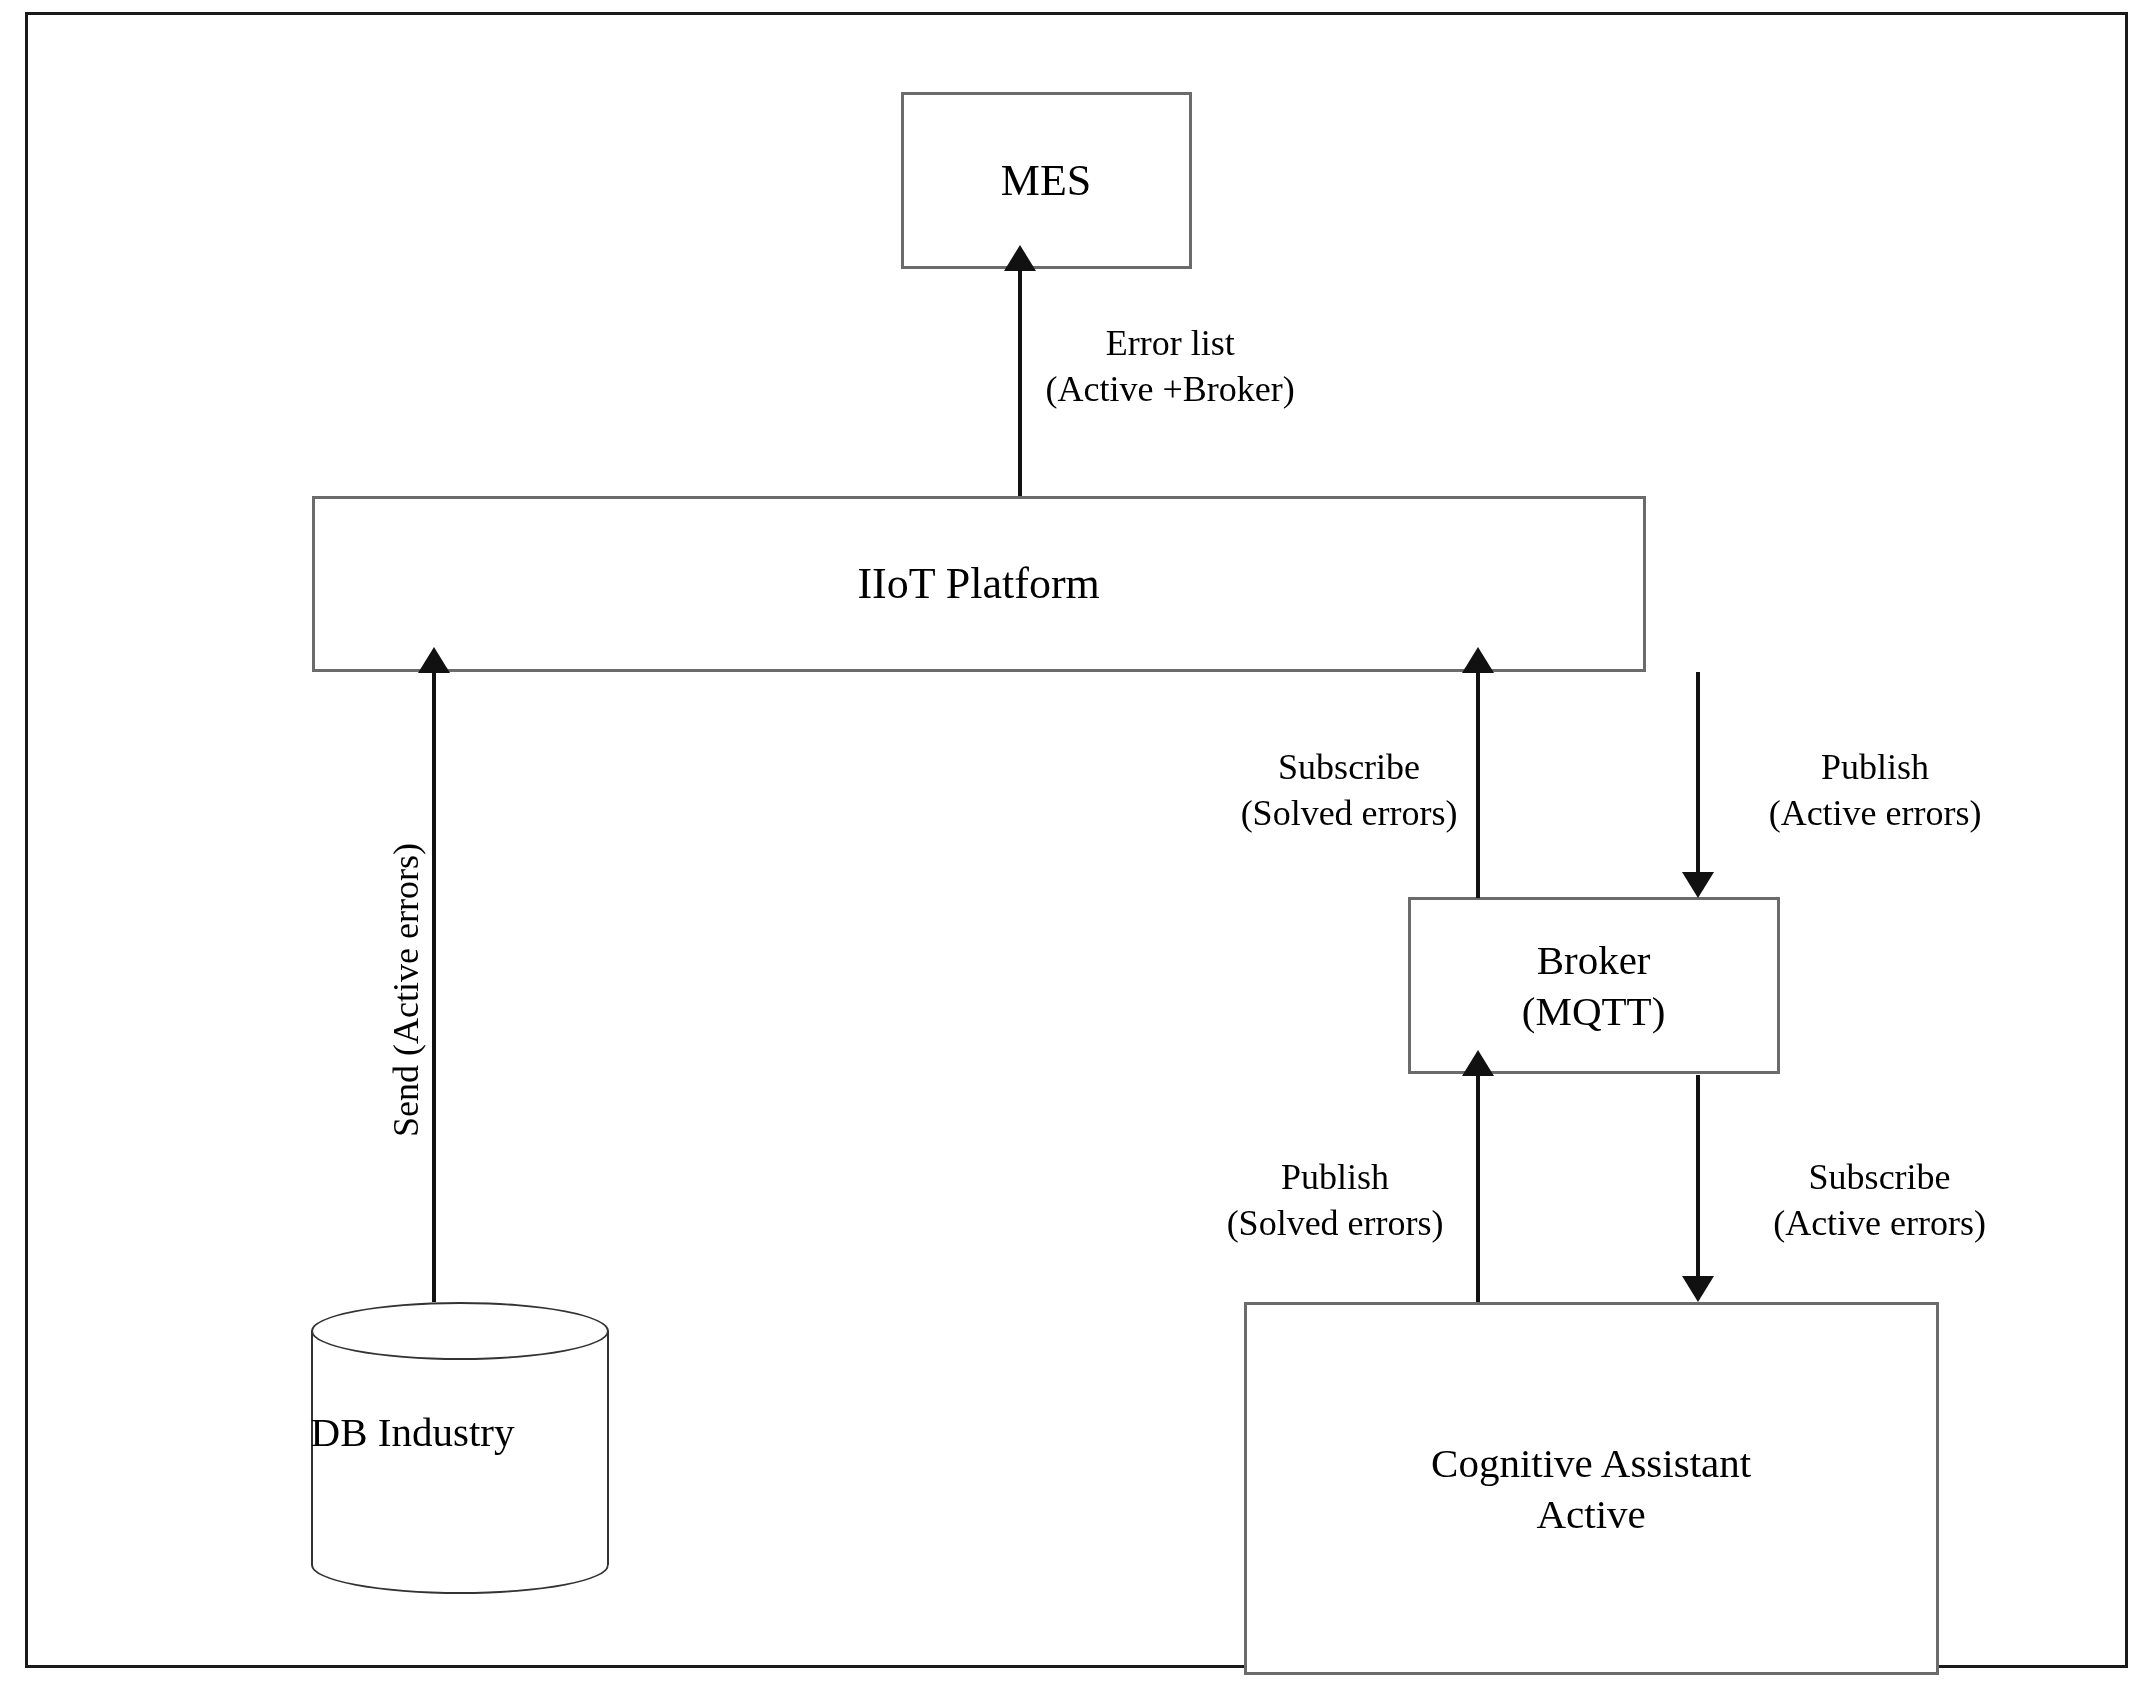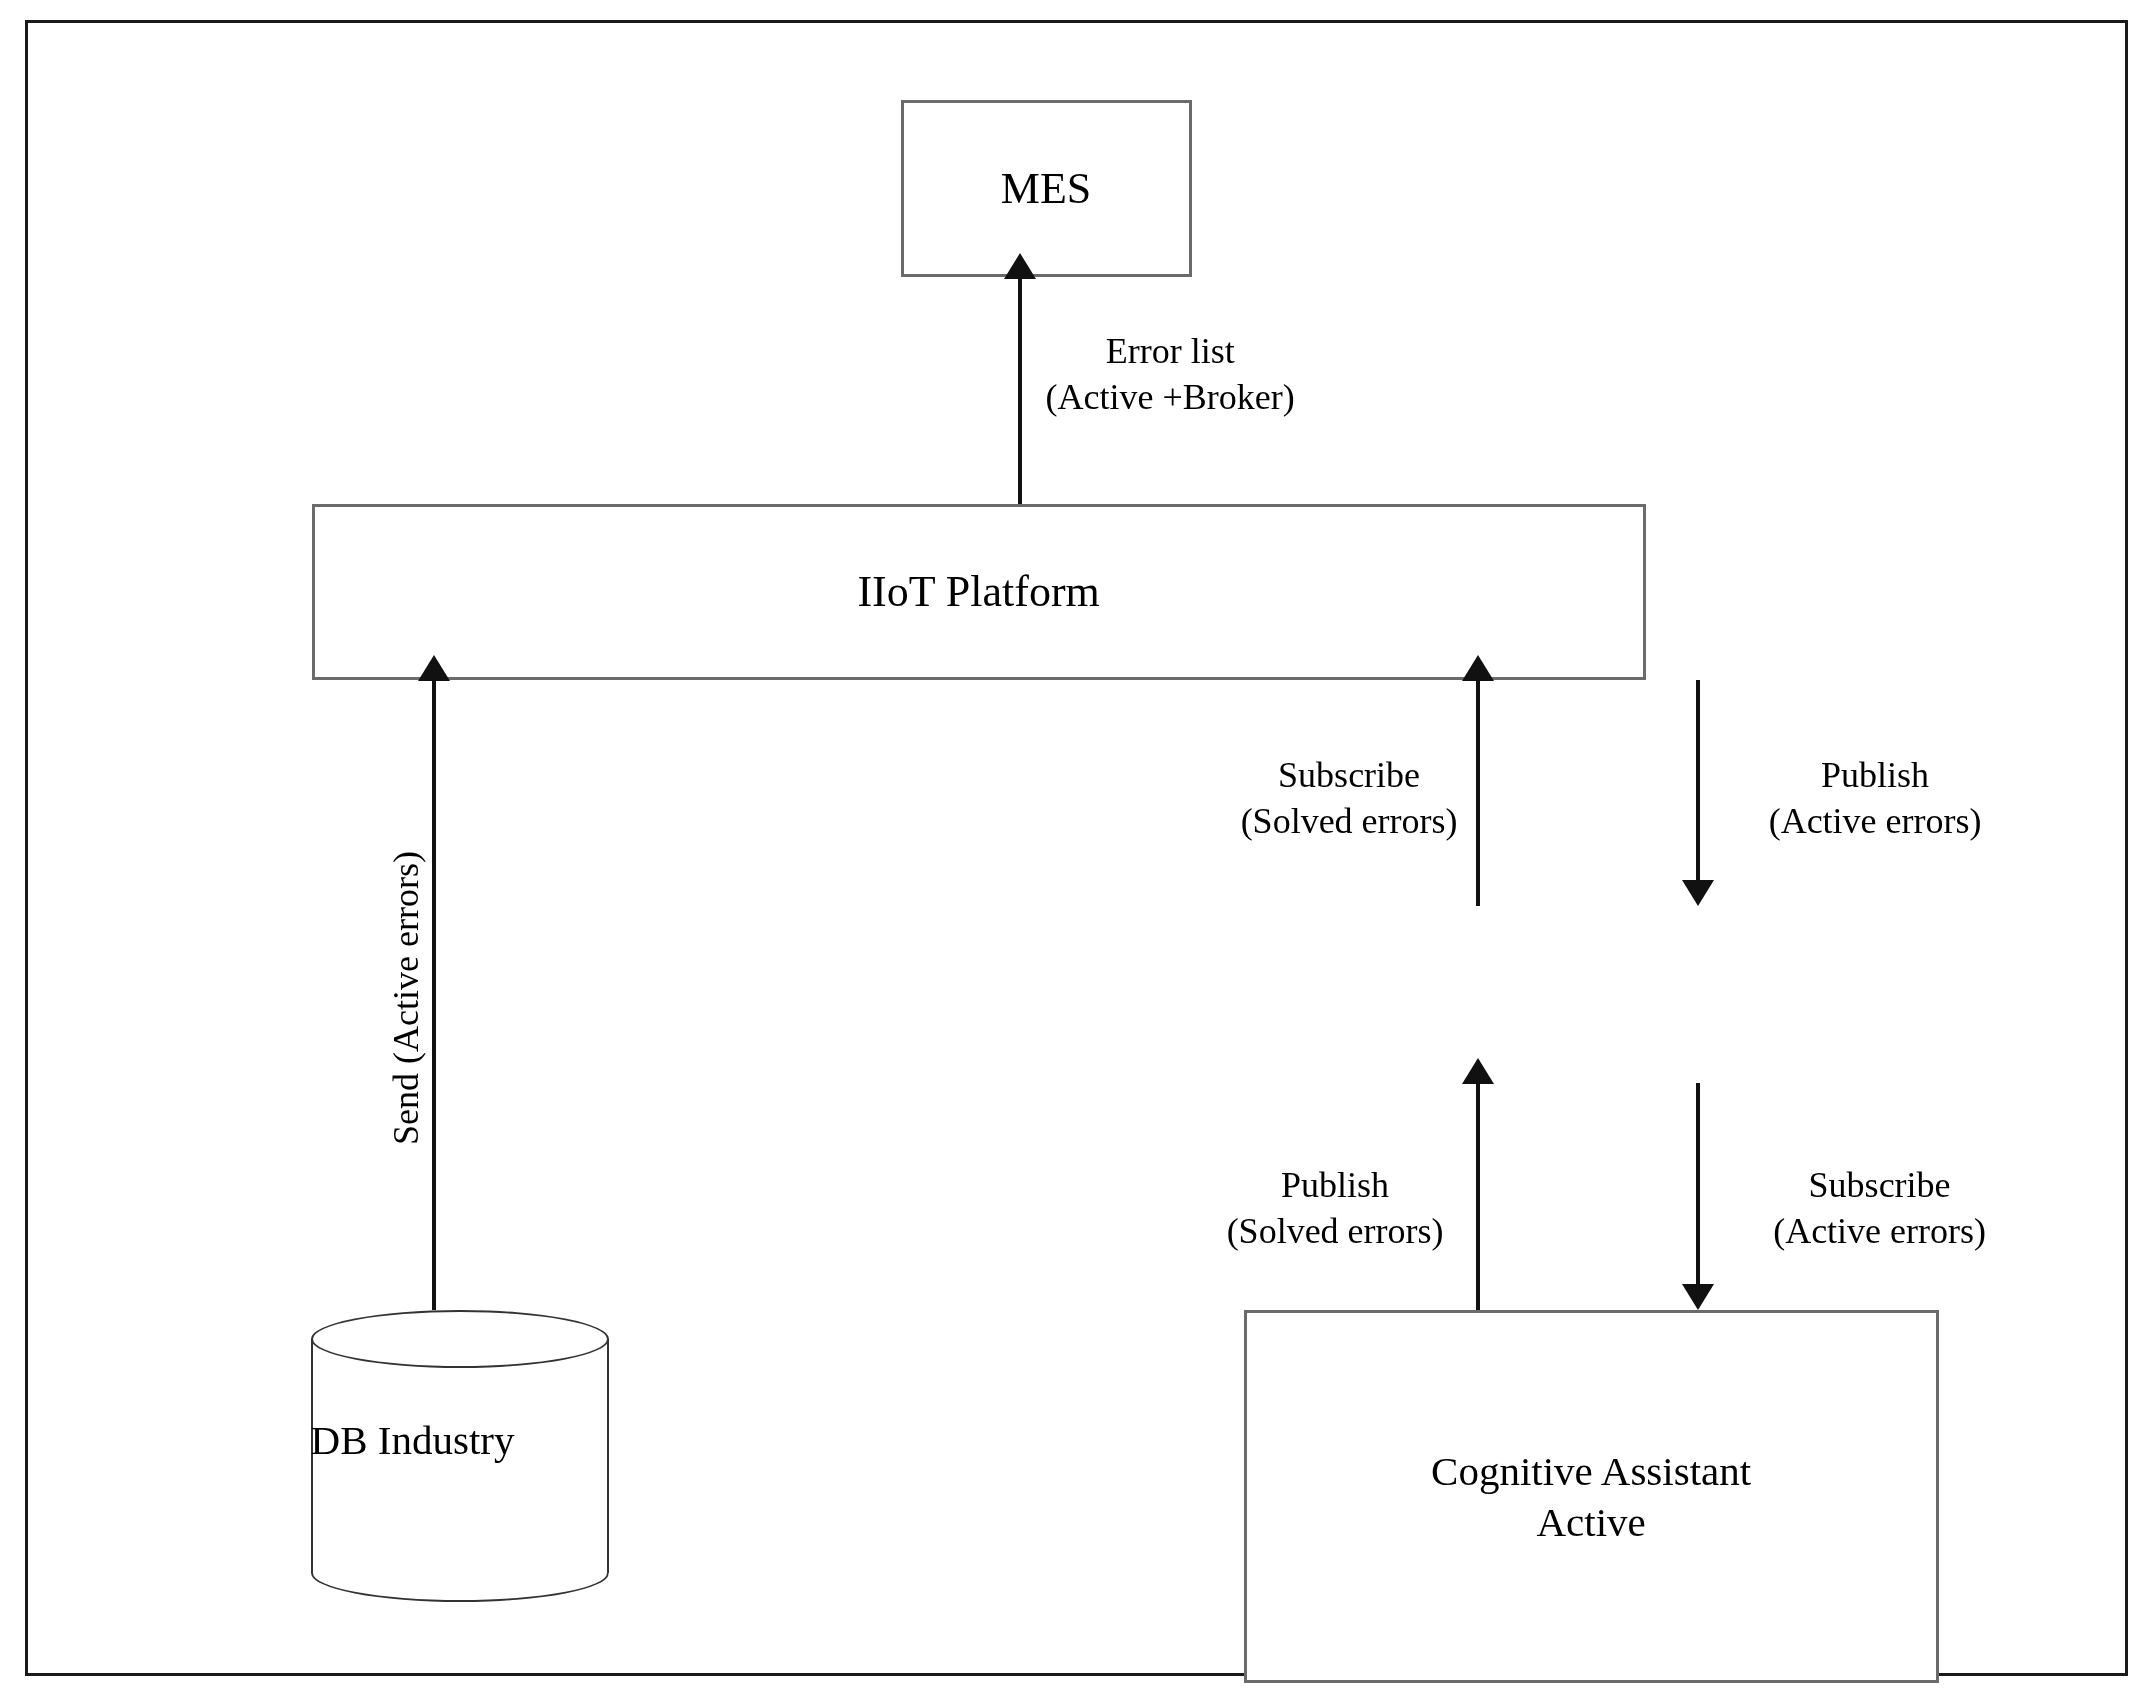--- a/index.html
+++ b/index.html
@@ -11,21 +11,21 @@
     position: relative;
     width: 2155px;
     height: 1704px;
     background: #ffffff;
     font-family: "Liberation Serif", "DejaVu Serif", serif;
     overflow: hidden;
   }
   .frame {
     position: absolute;
     left: 24.6px;
-    top: 20px;
+    top: 12px;
     width: 2103px;
     height: 1656px;
     border: 3.5px solid #1a1a1a;
     box-sizing: border-box;
     background: #ffffff;
   }
   .node {
     position: absolute;
     border: 3.5px solid #6b6b6b;
     box-sizing: border-box;
@@ -134,20 +134,24 @@
   <div class="frame">
 
     <div class="node" id="node-mes">
       <span class="line">MES</span>
     </div>
 
     <div class="node" id="node-iiot">
       <span class="line">IIoT Platform</span>
     </div>
 
+    <div class="node" id="node-broker">
+      <span class="line">Broker</span>
+      <span class="line">(MQTT)</span>
+    </div>
 
     <div class="node" id="node-cas">
       <span class="line">Cognitive Assistant</span>
       <span class="line">Active</span>
     </div>
 
     <div id="node-db">
       <div class="cyl-body"></div>
       <div class="cyl-bottom"></div>
       <div class="cyl-top"></div>

